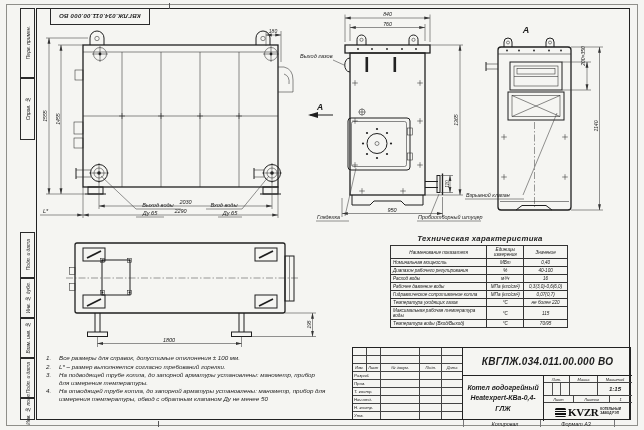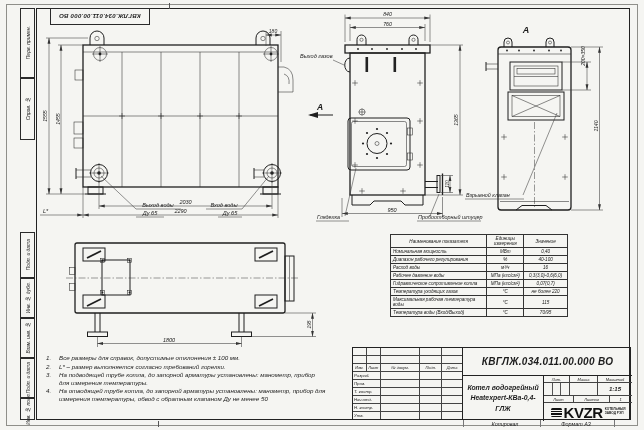--- a/index.html
+++ b/index.html
@@ -50,21 +50,21 @@
   .lmv{height:13px;}
   .lit3{width:26px;display:flex;border-right:.6px solid #444;box-sizing:border-box;}
   .lit3 i{flex:1;border-right:.5px solid #555;}
   .lit3 i:last-child{border-right:none;}
   .mass{width:28px;border-right:.6px solid #444;box-sizing:border-box;}
   .scl{width:34px;display:flex;align-items:center;justify-content:center;font-size:6px;font-weight:700;}
   .shr{height:7px;font-size:4px;}
   .w30{width:30px;}.w36{width:36px;}.w21{width:21px;}
   .tb-logo{flex:1;display:flex;align-items:center;justify-content:center;gap:2px;font-style:normal;}
   .kvzr-icon{width:11px;height:9px;border-radius:1.5px;background:repeating-linear-gradient(to bottom,#111 0 1.7px,#f5f5f2 1.7px 2.5px);}
-  .kvzr-word{font-weight:800;font-size:15px;letter-spacing:-.4px;color:#111;}
+  .kvzr-word{font-weight:800;font-size:11px;letter-spacing:-.4px;color:#111;font-family:Liberation Serif, serif;}
   .kvzr-cap{display:flex;flex-direction:column;font-size:3.2px;font-weight:700;line-height:1.15;color:#222;}
   .f-copy{position:absolute;left:470px;top:420.5px;width:70px;text-align:center;font-size:5.4px;font-style:italic;}
   .f-format{position:absolute;left:546px;top:420.5px;width:60px;text-align:center;font-size:5.4px;font-style:italic;}
   .f-div{position:absolute;top:420px;width:1px;height:7px;background:#777;}
   .fold{position:absolute;width:1px;background:#555;}
 </style>
 </head>
 <body>
 
 <div class="sheet">
@@ -405,20 +405,21 @@
       <line class="dim" x1="55.5" y1="111.5" x2="199.5" y2="111.5" marker-start="url(#arrB)" marker-end="url(#arrB)"></line>
       <text x="127" y="109.5" font-size="5.5" text-anchor="middle">1800</text>
       <line class="dim" x1="243" y1="81" x2="274" y2="81"></line>
         <line class="dim" x1="210" y1="104.5" x2="274" y2="104.5"></line>
       <line class="dim" x1="270.5" y1="81" x2="270.5" y2="104.5" marker-start="url(#arrB)" marker-end="url(#arrB)"></line>
       <text x="268.5" y="92.5" font-size="4.8" text-anchor="middle" transform="rotate(-90 268.5 92.5)">195</text>
     </g>
   </svg>
 
   <div class="spec">
+    <div class="spec-title">Техническая характеристика</div>
     <table class="spec-t">
       <tbody>
           <tr>
         <th style="width:104px">Наименование показателя</th>
         <th style="width:34px">Единицы измерения</th>
         <th style="width:40px">Значение</th>
       </tr>
       <tr>
             <td>Номинальная мощность</td>
             <td class="c">МВт</td>

